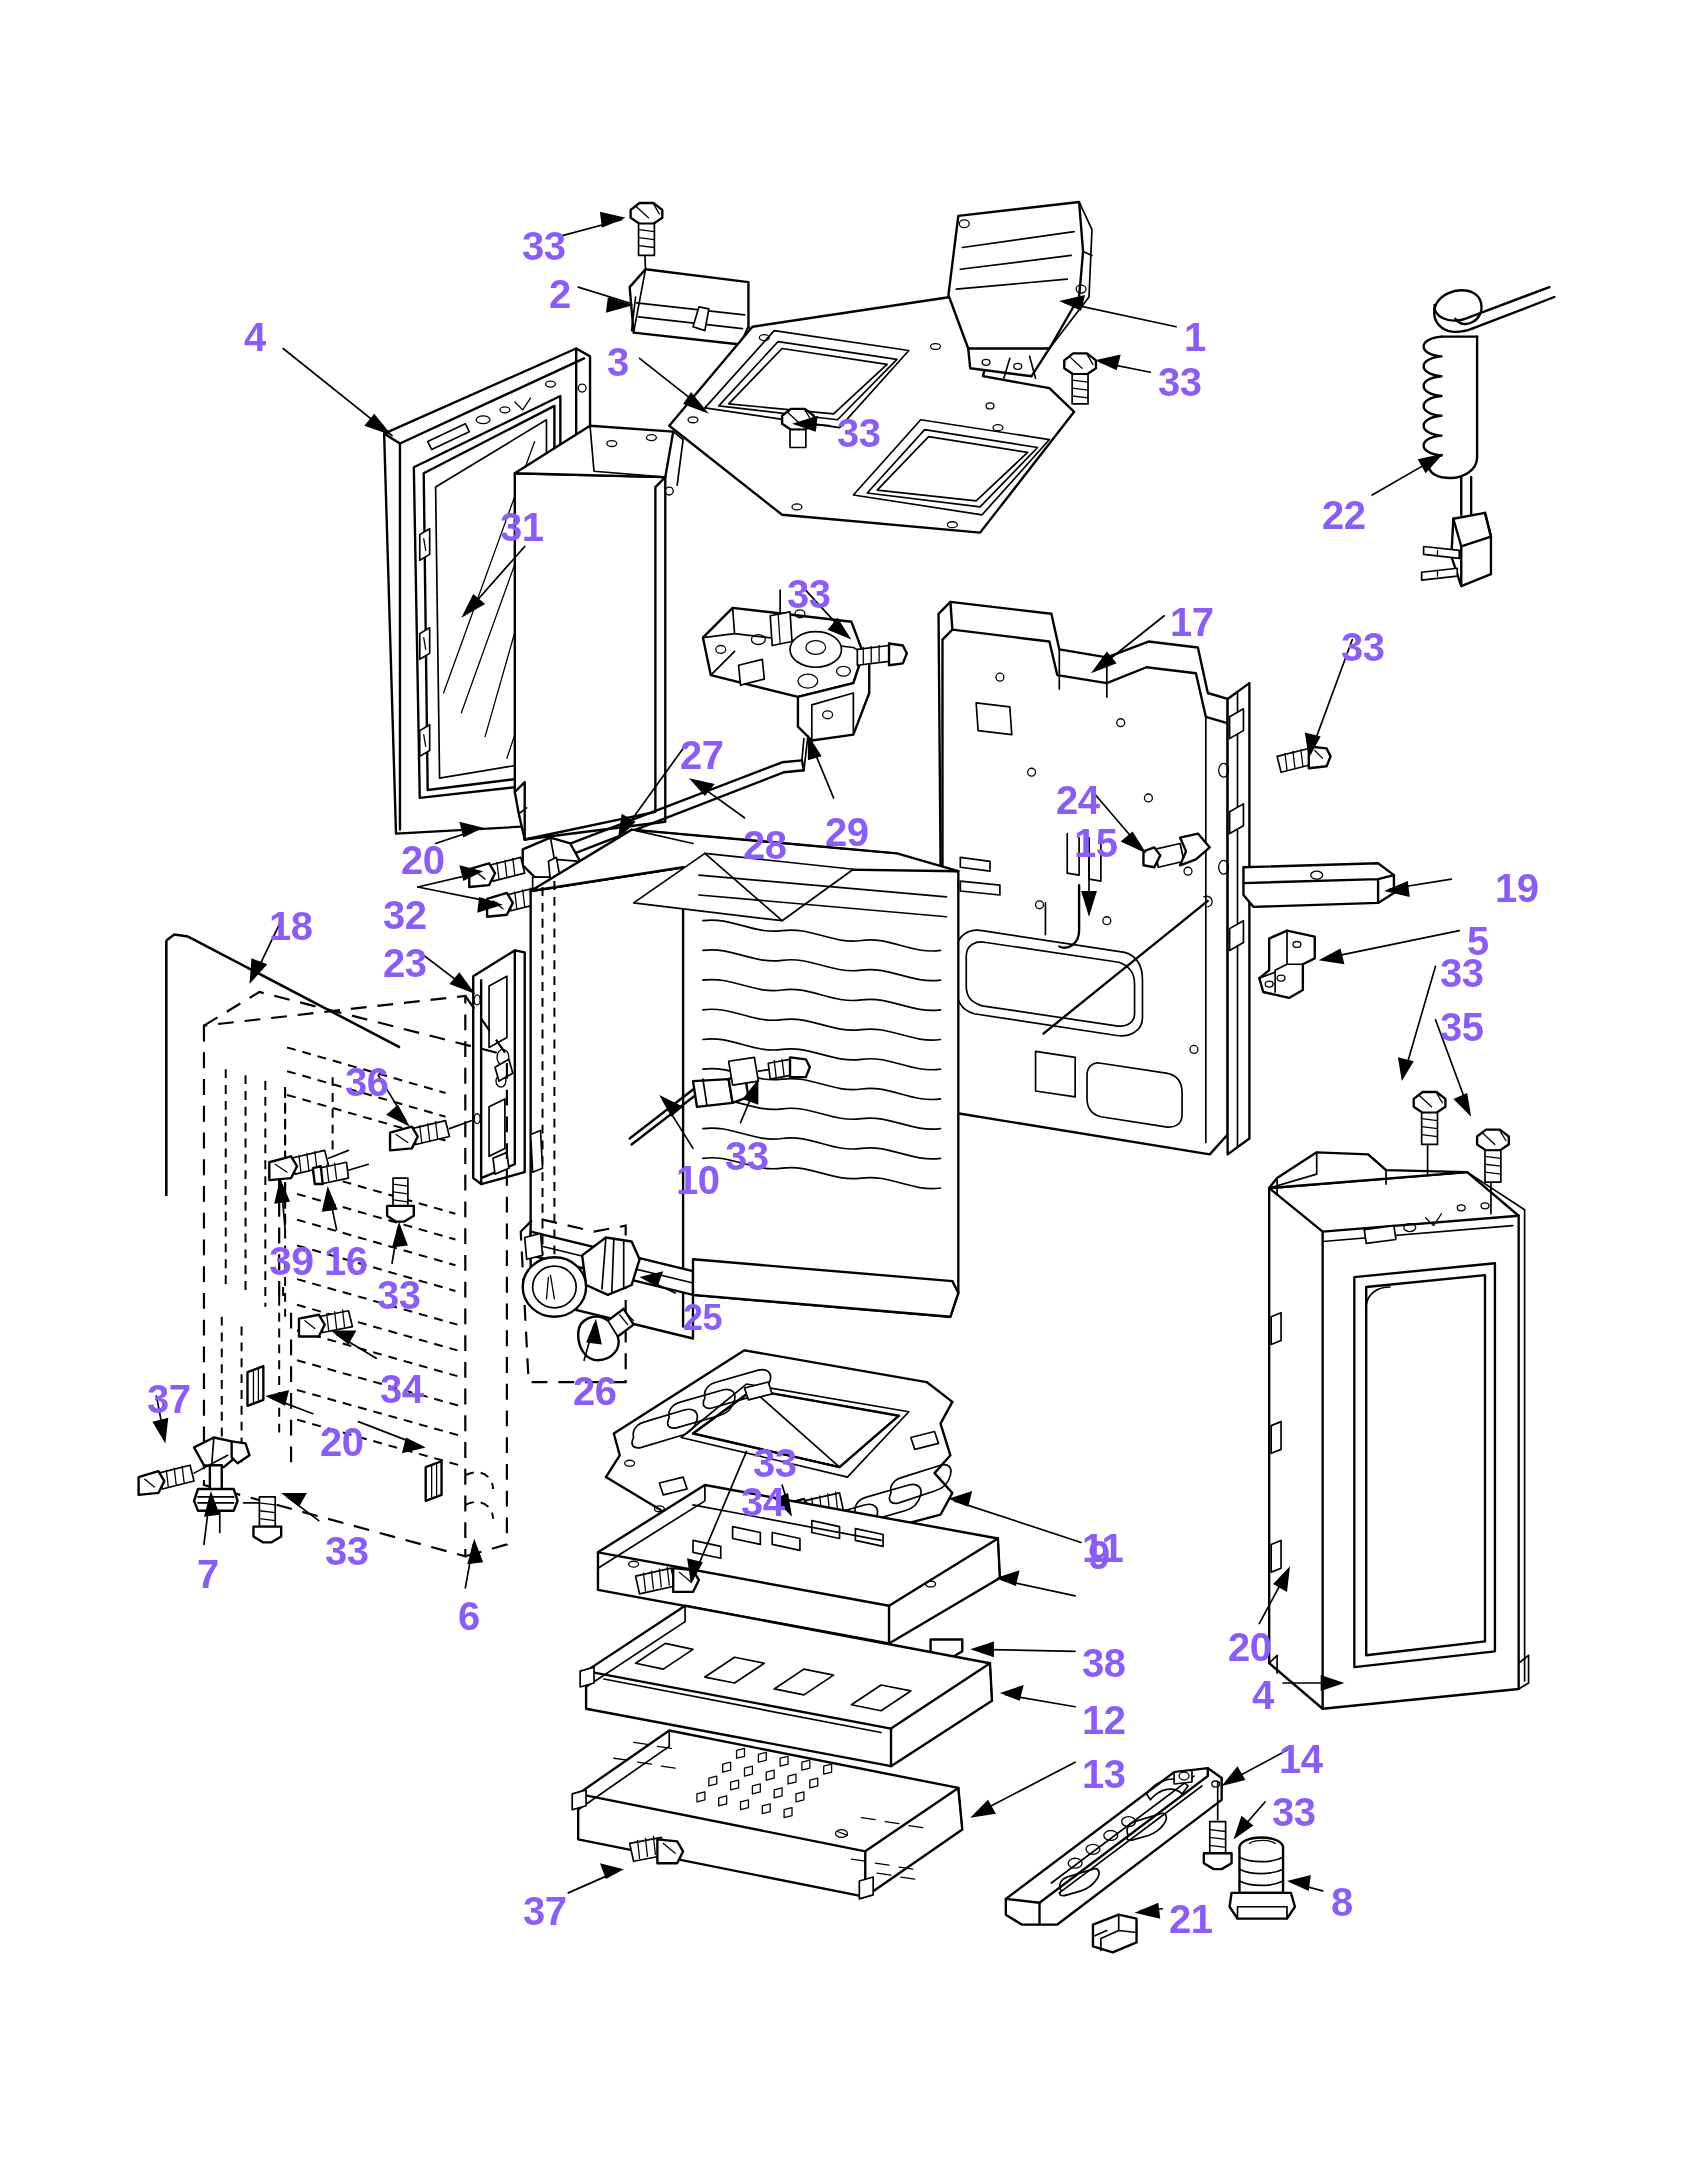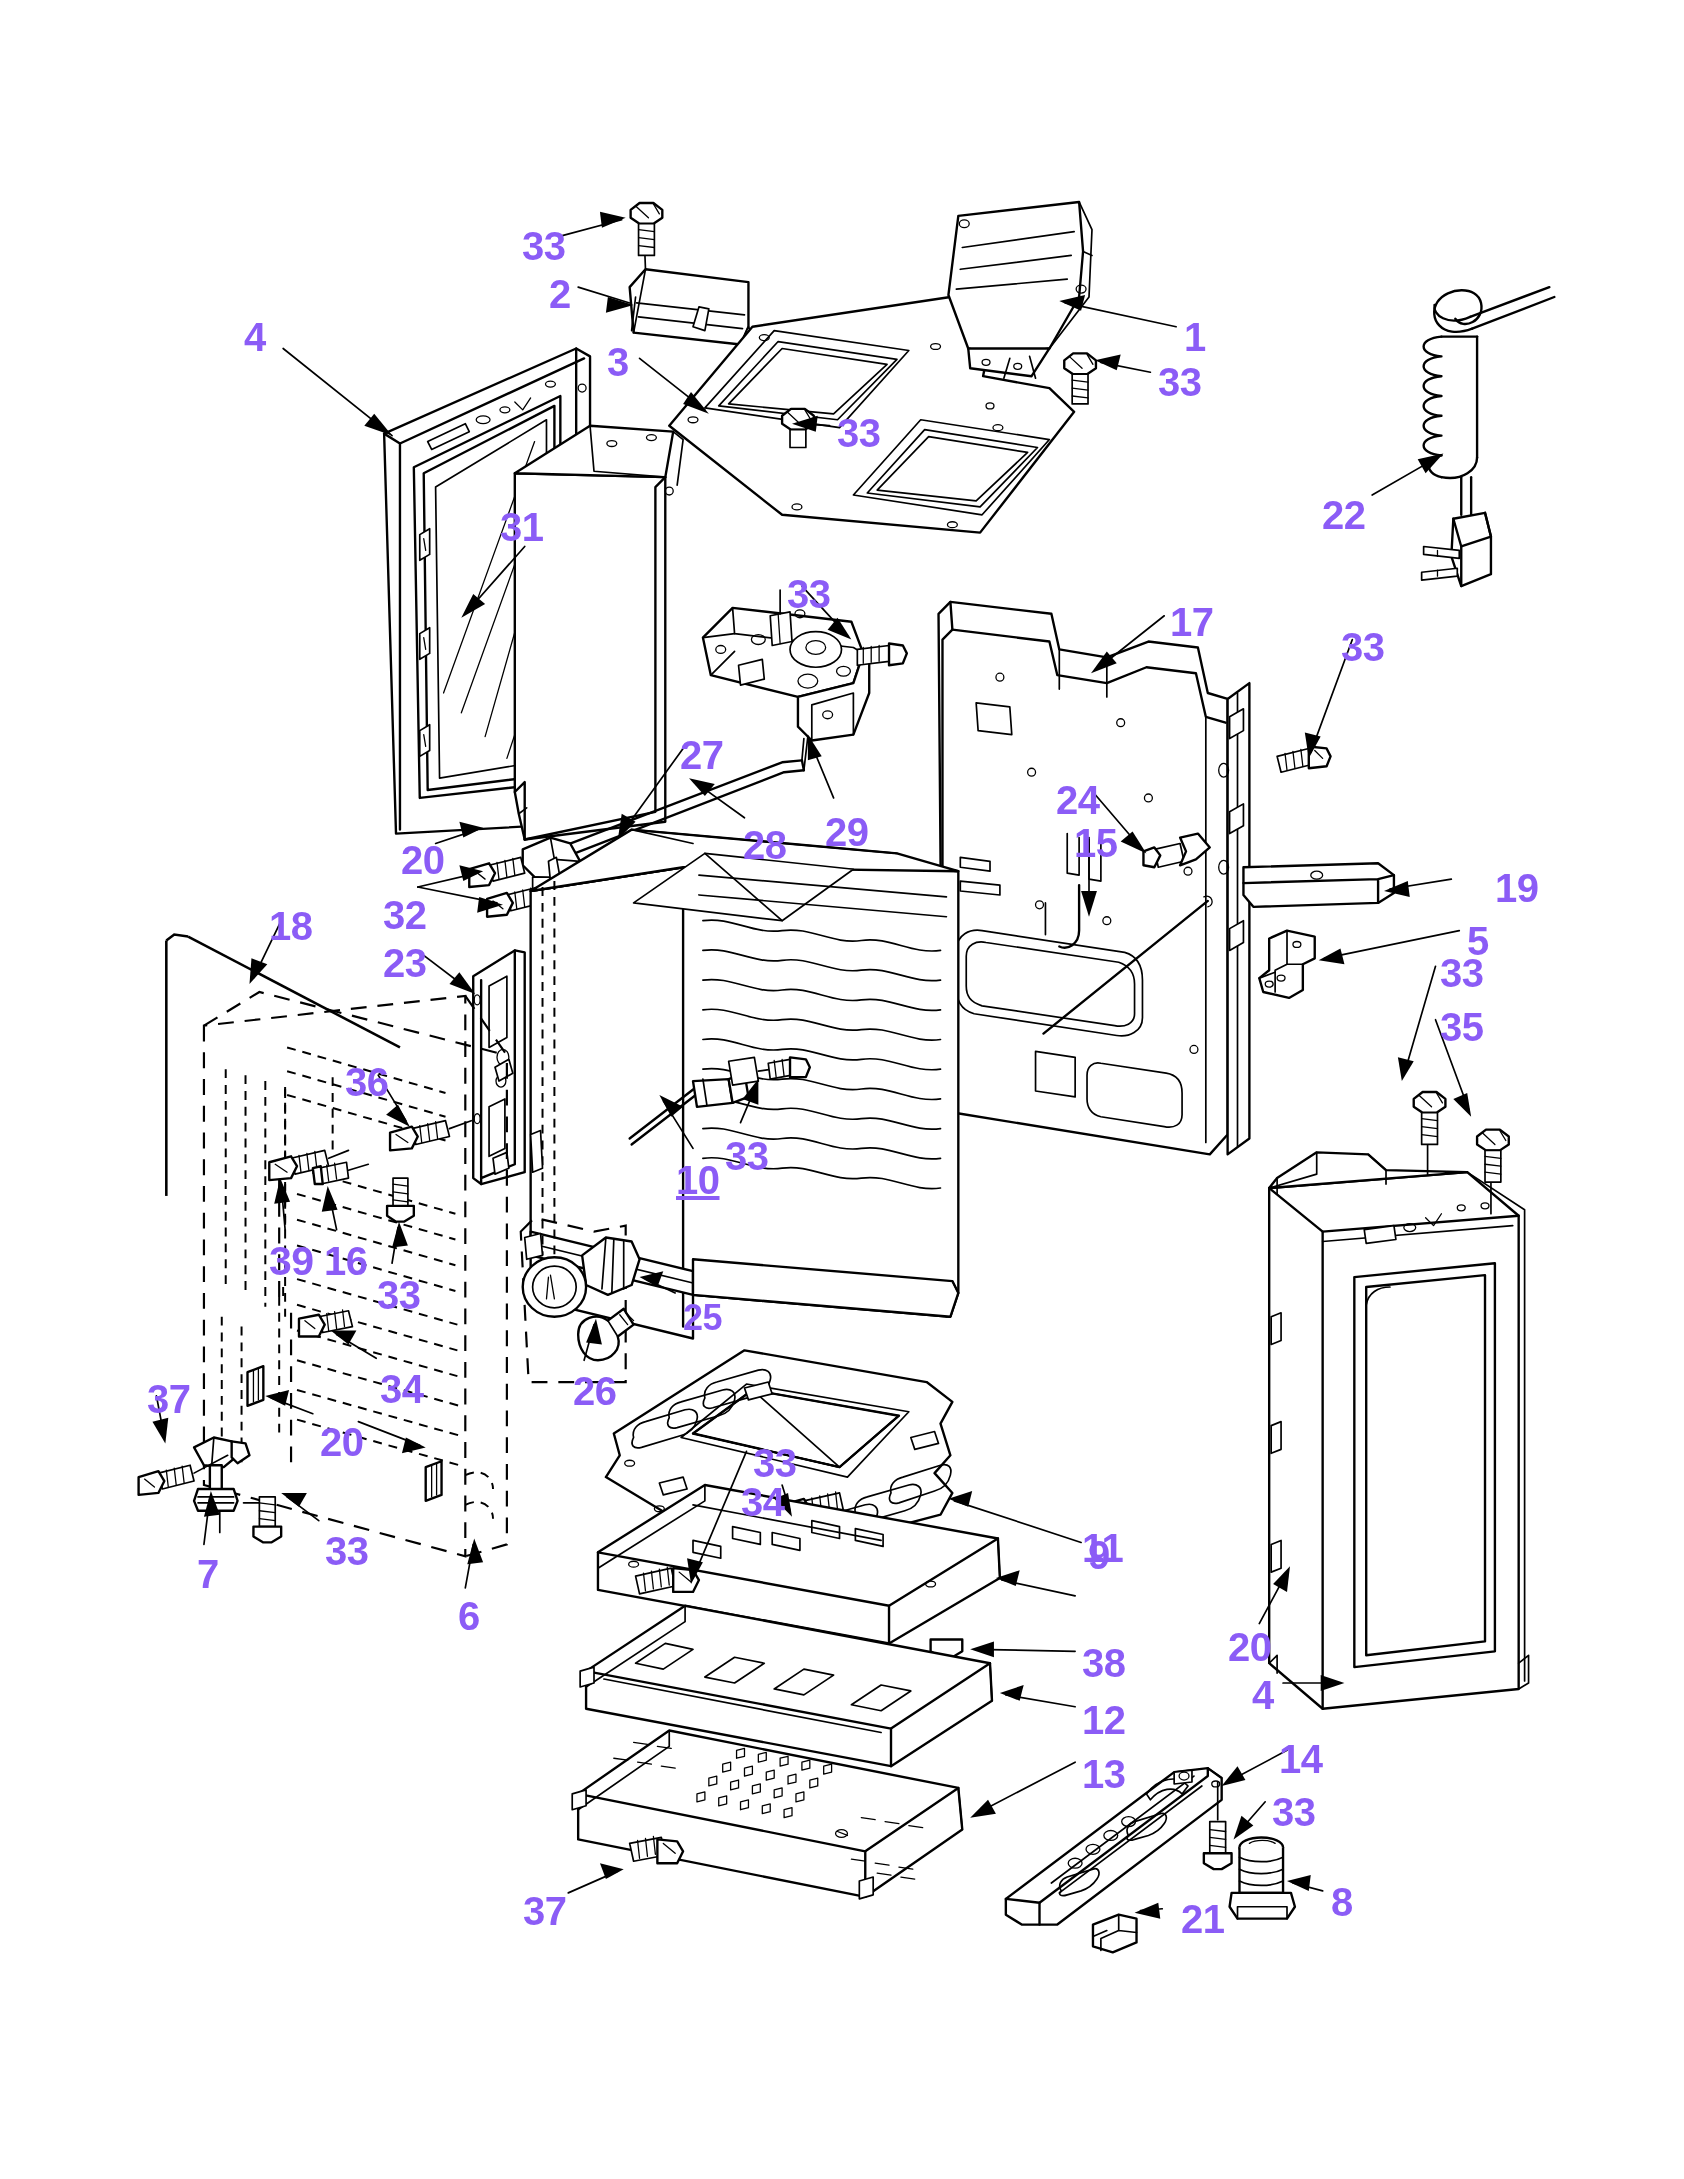--- a/index.html
+++ b/index.html
@@ -883,21 +883,21 @@
       <div class="callout" style="left: 401px; top: 840px; font-size: 40px;">20</div>
       <div class="callout" style="left: 1495px; top: 868px; font-size: 40px;">19</div>
       <div class="callout" style="left: 1467px; top: 921px; font-size: 40px;">5</div>
       <div class="callout" style="left: 383px; top: 895px; font-size: 40px;">32</div>
       <div class="callout" style="left: 383px; top: 943px; font-size: 40px;">23</div>
       <div class="callout" style="left: 1440px; top: 953px; font-size: 40px;">33</div>
       <div class="callout" style="left: 269px; top: 906px; font-size: 40px;">18</div>
       <div class="callout" style="left: 1440px; top: 1007px; font-size: 40px;">35</div>
       <div class="callout" style="left: 345px; top: 1062px; font-size: 40px;">36</div>
       <div class="callout" style="left: 725px; top: 1136px; font-size: 40px;">33</div>
-      <div class="callout" style="left: 676px; top: 1160px; font-size: 40px; text-decoration: underline;">10</div>
+      <div class="callout" style="left: 676px; top: 1160px; font-size: 40px;">10</div>
       <div class="callout" style="left: 269px; top: 1241px; font-size: 41px;">39</div>
       <div class="callout" style="left: 324px; top: 1241px; font-size: 40px;">16</div>
       <div class="callout" style="left: 377px; top: 1275px; font-size: 40px;">33</div>
       <div class="callout" style="left: 683px; top: 1300px; font-size: 36px;">25</div>
       <div class="callout" style="left: 380px; top: 1369px; font-size: 40px;">34</div>
       <div class="callout" style="left: 573px; top: 1371px; font-size: 40px;">26</div>
       <div class="callout" style="left: 320px; top: 1422px; font-size: 40px;">20</div>
       <div class="callout" style="left: 147px; top: 1379px; font-size: 40px;">37</div>
       <div class="callout" style="left: 197px; top: 1554px; font-size: 40px;">7</div>
       <div class="callout" style="left: 325px; top: 1531px; font-size: 40px;">33</div>
@@ -906,19 +906,19 @@
       <div class="callout" style="left: 753px; top: 1443px; font-size: 40px;">33</div>
       <div class="callout" style="left: 1088px; top: 1535px; font-size: 40px;">9</div>
       <div class="callout" style="left: 1082px; top: 1528px; font-size: 40px;">11</div>
       <div class="callout" style="left: 1082px; top: 1643px; font-size: 40px;">38</div>
       <div class="callout" style="left: 1082px; top: 1700px; font-size: 40px;">12</div>
       <div class="callout" style="left: 1082px; top: 1754px; font-size: 40px;">13</div>
       <div class="callout" style="left: 1228px; top: 1627px; font-size: 40px;">20</div>
       <div class="callout" style="left: 1252px; top: 1675px; font-size: 40px;">4</div>
       <div class="callout" style="left: 1279px; top: 1739px; font-size: 40px;">14</div>
       <div class="callout" style="left: 1272px; top: 1792px; font-size: 40px;">33</div>
-      <div class="callout" style="left: 1169px; top: 1899px; font-size: 40px; margin-left: 12px;">21</div>
+      <div class="callout" style="left: 1169px; top: 1899px; font-size: 40px;">21</div>
       <div class="callout" style="left: 1331px; top: 1882px; font-size: 40px;">8</div>
       <div class="callout" style="left: 523px; top: 1891px; font-size: 40px;">37</div>
     </div>
 
 </div>
 
 
 </body></html>

